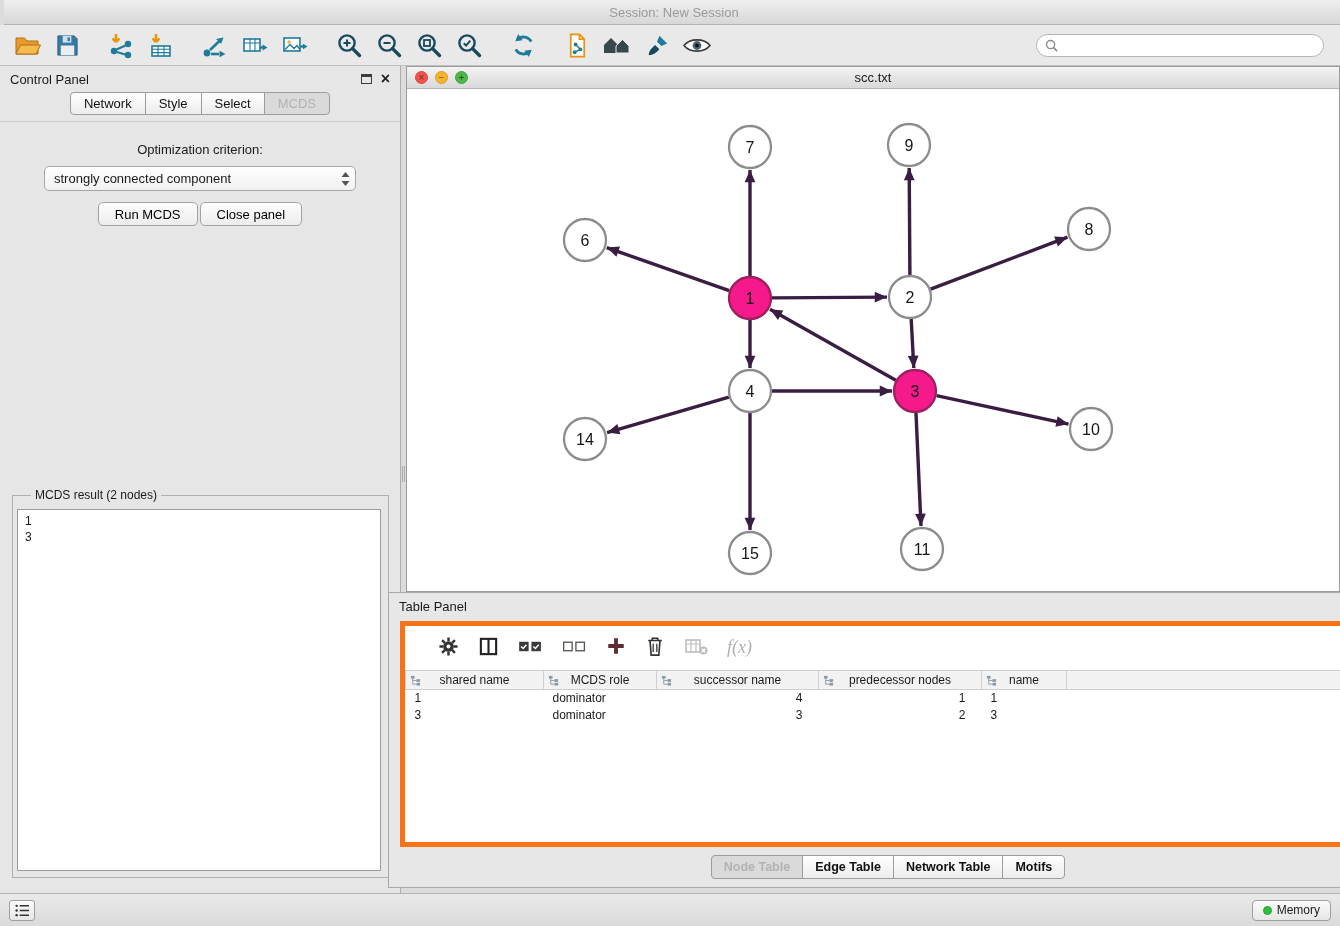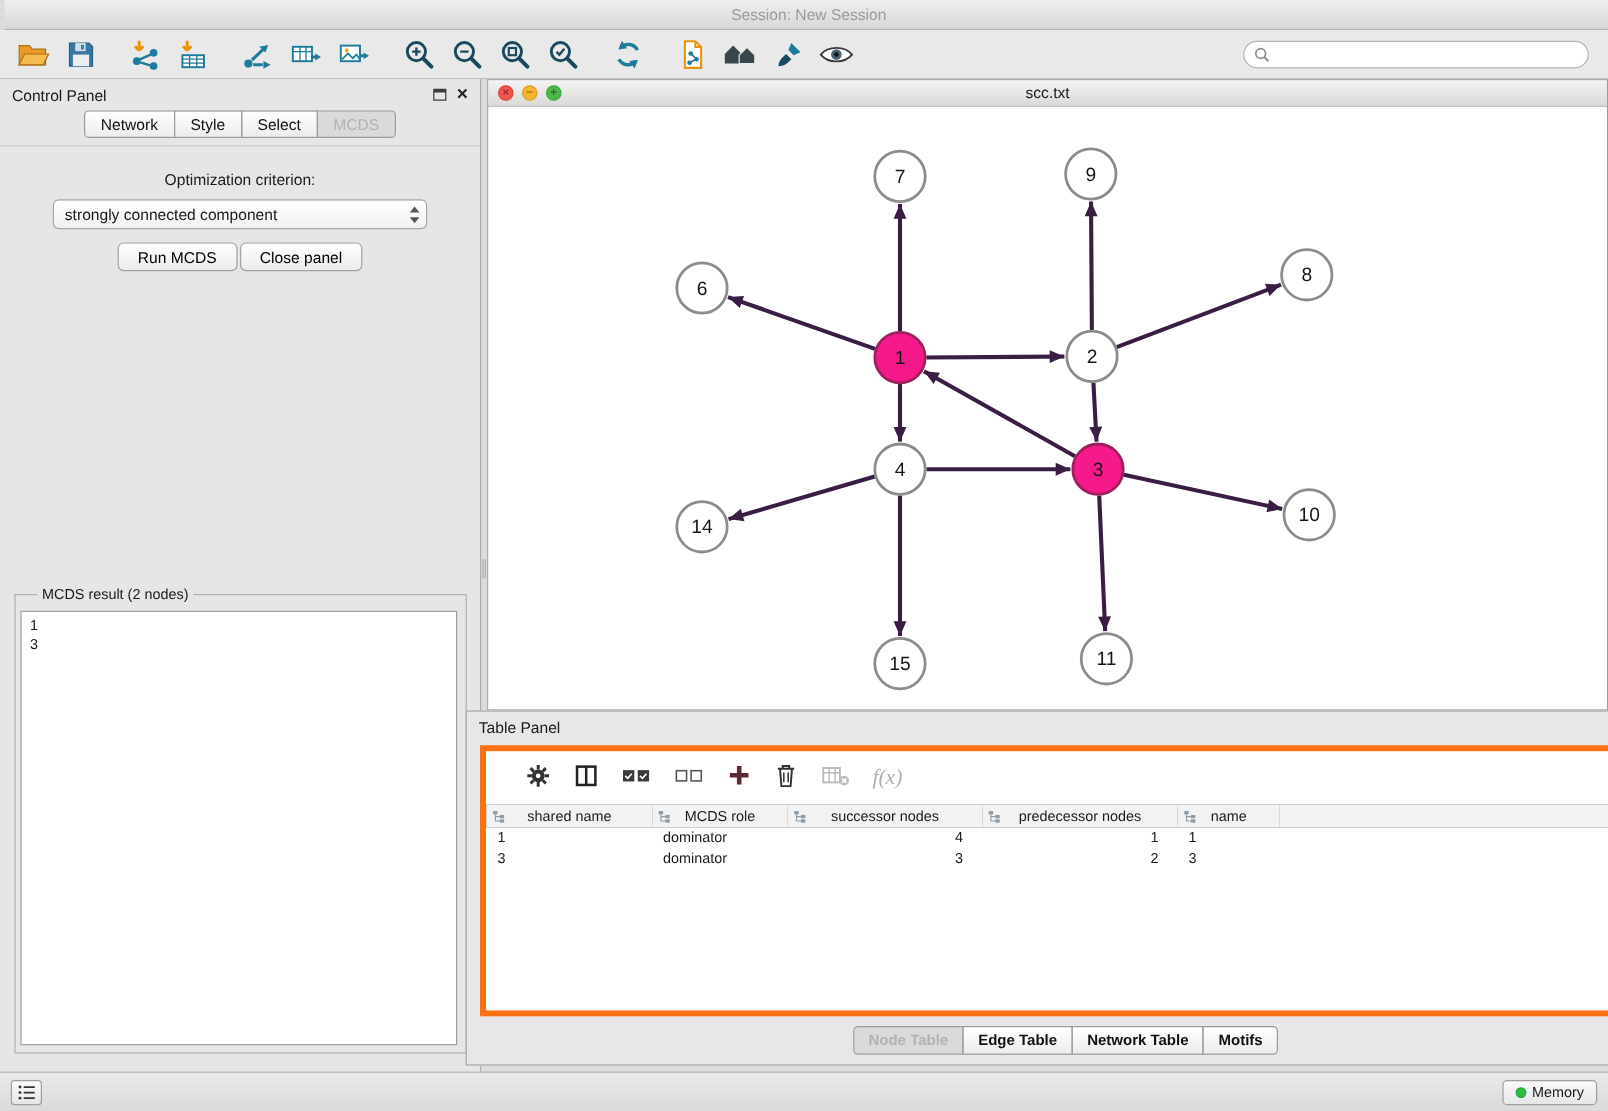--- a/index.html
+++ b/index.html
@@ -460,21 +460,21 @@
                   <rect x="1" y="1" width="4" height="3" fill="#8a9aa6"></rect>
                   <rect x="7" y="4.5" width="4" height="3" fill="#8a9aa6"></rect>
                   <rect x="7" y="8.5" width="4" height="3" fill="#8a9aa6"></rect>
                   <path d="M3 4 v6 h4 M3 6 h4" stroke="#8a9aa6" fill="none"></path>
                 </svg><span>MCDS role</span></th>
             <th><svg class="sort-ic" width="11" height="11" viewBox="0 0 12 12">
                   <rect x="1" y="1" width="4" height="3" fill="#8a9aa6"></rect>
                   <rect x="7" y="4.5" width="4" height="3" fill="#8a9aa6"></rect>
                   <rect x="7" y="8.5" width="4" height="3" fill="#8a9aa6"></rect>
                   <path d="M3 4 v6 h4 M3 6 h4" stroke="#8a9aa6" fill="none"></path>
-                </svg><span>successor nodes</span></th>
+                </svg><span>successor name</span></th>
             <th><svg class="sort-ic" width="11" height="11" viewBox="0 0 12 12">
                   <rect x="1" y="1" width="4" height="3" fill="#8a9aa6"></rect>
                   <rect x="7" y="4.5" width="4" height="3" fill="#8a9aa6"></rect>
                   <rect x="7" y="8.5" width="4" height="3" fill="#8a9aa6"></rect>
                   <path d="M3 4 v6 h4 M3 6 h4" stroke="#8a9aa6" fill="none"></path>
                 </svg><span>predecessor nodes</span></th>
             <th><svg class="sort-ic" width="11" height="11" viewBox="0 0 12 12">
                   <rect x="1" y="1" width="4" height="3" fill="#8a9aa6"></rect>
                   <rect x="7" y="4.5" width="4" height="3" fill="#8a9aa6"></rect>
                   <rect x="7" y="8.5" width="4" height="3" fill="#8a9aa6"></rect>

